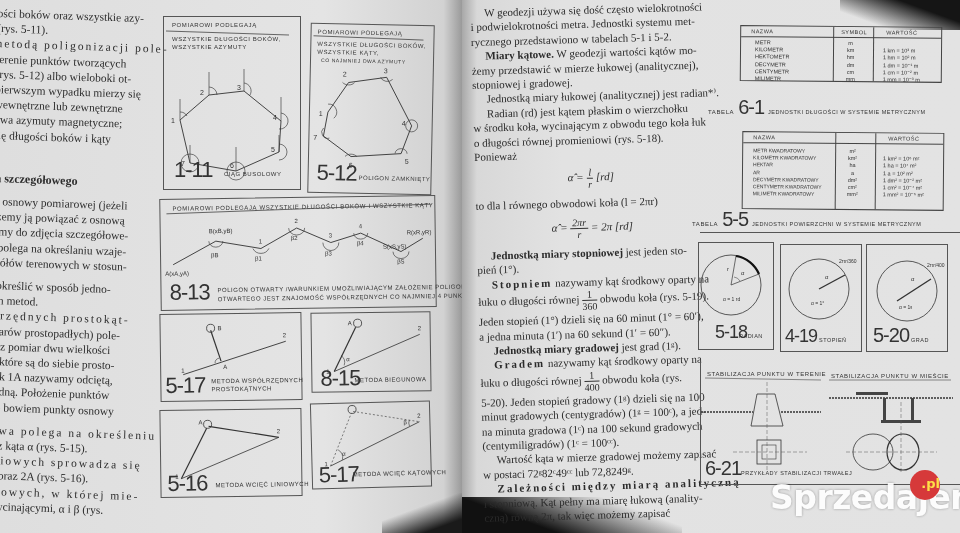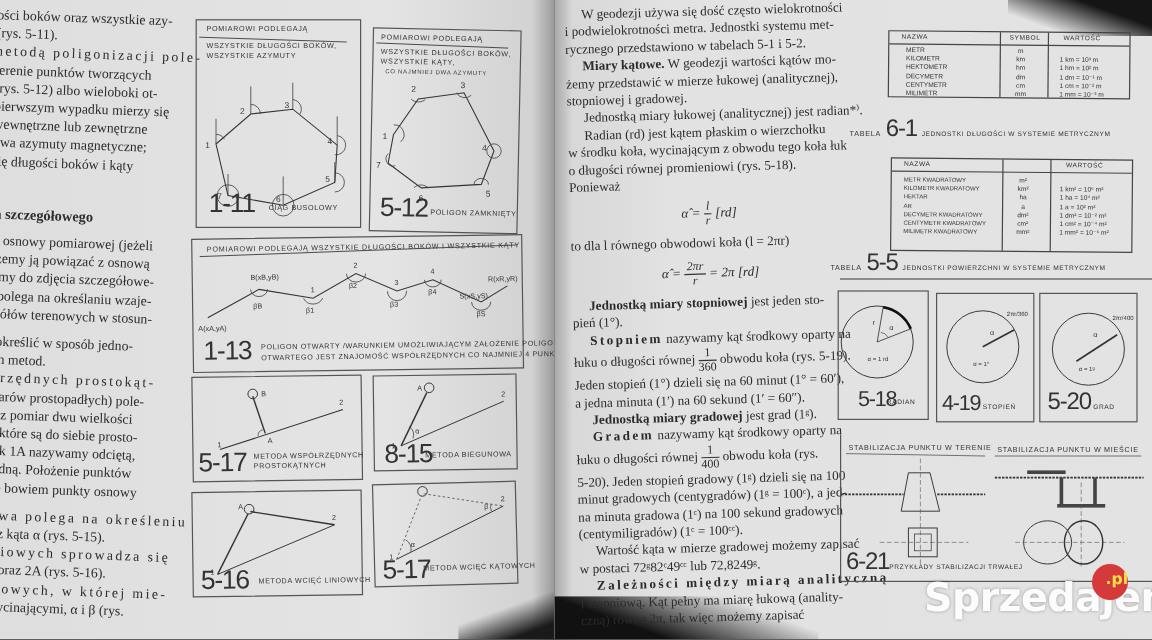--- a/index.html
+++ b/index.html
@@ -174,21 +174,21 @@
           <text x="222" y="52">S(xS,yS)</text>
           <text x="246" y="38">R(xR,yR)</text>
         <text x="50" y="58">βB</text>
           <text x="94" y="62">β1</text>
           <text x="130" y="42">β2</text>
           <text x="164" y="58">β3</text>
           <text x="196" y="48">β4</text>
           <text x="236" y="67">βS</text>
       </g>
     </svg>
-    <div class="cap-num" style="left:8px;bottom:4px;">1-13</div>
+    <div class="cap-num" style="left:8px;bottom:4px;">8-13</div>
     <div class="cap-txt" style="left:56px;bottom:16px;">POLIGON OTWARTY /WARUNKIEM UMOŻLIWIAJĄCYM ZAŁOŻENIE POLIGONU</div>
     <div class="cap-txt" style="left:56px;bottom:7px;">OTWARTEGO JEST ZNAJOMOŚĆ WSPÓŁRZĘDNYCH CO NAJMNIEJ 4 PUNKTÓW/</div>
   </div>
 
   <div class="fig" style="left:160px;top:313px;width:140px;height:86px;transform:rotate(-0.8deg);">
     <svg width="140" height="86">
       <line x1="22" y1="60" x2="125" y2="28" stroke="#333" stroke-width="0.9"></line>
       <line x1="50" y1="16" x2="60" y2="47" stroke="#333" stroke-width="1.2"></line>
       <circle cx="50" cy="14" r="4" fill="none" stroke="#333" stroke-width="0.8"></circle>
       <path d="M54,49 a5,5 0 0,1 4,-5" stroke="#333" fill="none" stroke-width="0.6"></path>

